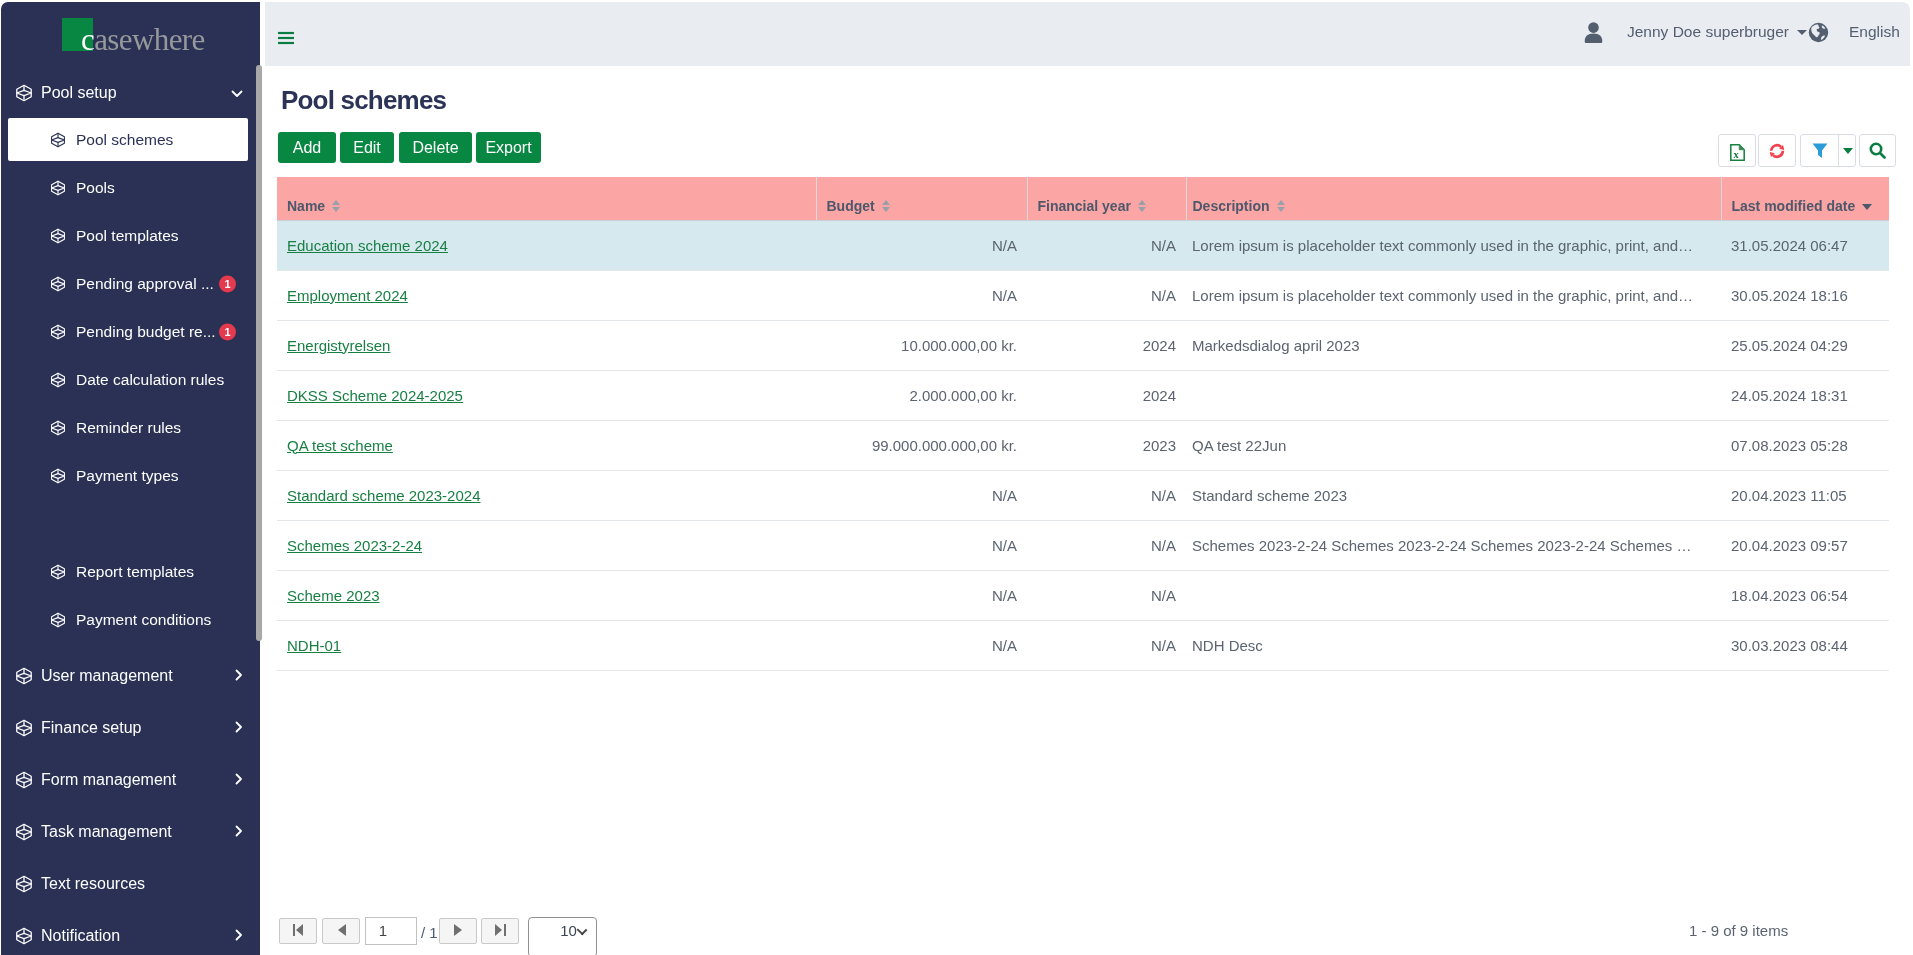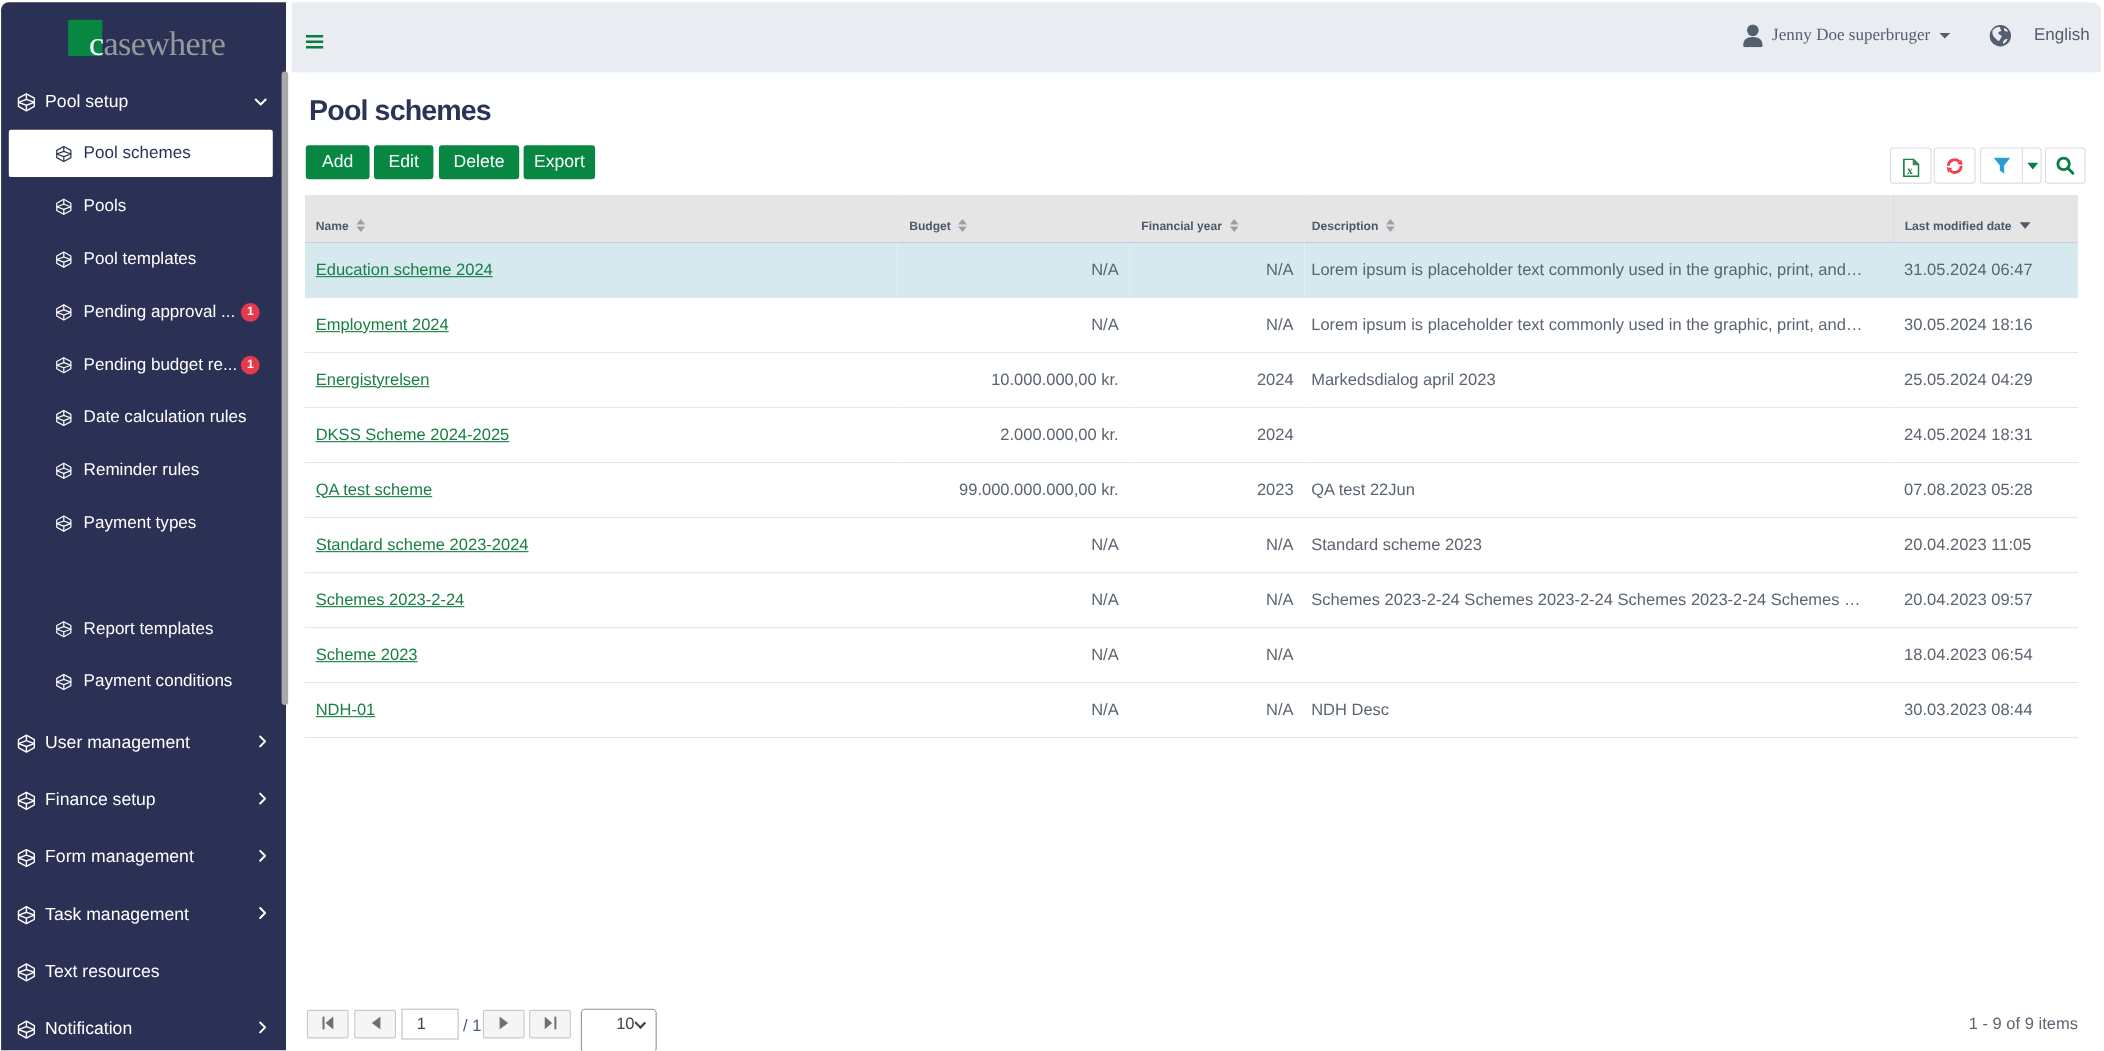--- a/index.html
+++ b/index.html
@@ -44,21 +44,21 @@
 #content { position:absolute; left:265px; top:66px; width:1645px; height:889px; background:#fff; }
 h1 { position:absolute; left:281px; top:85px; font-size:26px; font-weight:bold; color:#2b3357; letter-spacing:-0.8px; }
 .gbtn { position:absolute; top:132px; height:31px; background:#088742; color:#fff;
   font-size:16px; text-align:center; line-height:31px; border-radius:3px; }
 .ibox { position:absolute; top:134px; height:33px; background:#fff;
   border:1px solid #d9dde2; border-radius:3px; }
 
 
 #grid { position:absolute; left:277px; top:177px; width:1612px; }
 table { border-collapse:collapse; table-layout:fixed; width:1612px; }
-th { background:#e5e5e5; height:43px; font-size:11px; font-weight:bold; color:#4d586b;
+th { background:#fca5a5; height:43px; font-size:14px; font-weight:bold; color:#4d586b;
   text-align:left; padding:16px 8px 0 10px; border-bottom:1px solid #c9cfd7; border-right:1px solid #d6dade;
   white-space:nowrap; overflow:hidden; }
 th:last-child { border-right:none; }
 td { height:47.63px; font-size:15px; color:#5b6470; padding:16px 10px;
   border-bottom:1px solid #e4e7ea; white-space:nowrap; overflow:hidden; }
 tr.sel td { background:#d5e9ee; }
 td a { color:#187f43; }
 td.num, th.num { text-align:right; }
 td.ell { text-overflow:ellipsis; padding-left:6px; }
 th.desc { padding-left:6px; }
@@ -78,21 +78,21 @@
 #pginput { position:absolute; left:365px; top:917px; width:52px; height:28px;
   border:1px solid #c2c2c2; background:#fff; text-align:center; font-size:15px; color:#444;
   line-height:26px; padding-right:16px; }
 #pgof { position:absolute; left:421px; top:924px; font-size:15px; color:#4b5d77; }
 #pgsel { position:absolute; left:528px; top:917px; width:69px; height:40px;
   border:1px solid #919191; border-radius:4px; background:#fff; font-size:15px; color:#3c4652;
   line-height:25px; padding-left:12px;text-align:center; }
 #pgsel .scaret { position:absolute; right:10px; top:10px; width:8px; height:8px;
   border-right:2px solid #444; border-bottom:2px solid #444; transform:rotate(45deg) scale(1,0.9);
   transform-origin:center; margin-top:-2px; }
-#items { position:absolute; left:1689px; top:922px; width:200px; text-align:right;
+#items { position:absolute; left:1689px; top:922px; width:200px; text-align:left;
   font-size:15px; color:#5b6470; }
 </style>
 </head>
 <body>
 <div id="page">
   <div id="sidebar">
     <div id="logo">
         <div class="sq"></div>
         <div class="txt">c<span>asewhere</span></div>
       </div>
@@ -266,21 +266,21 @@
             <line x1="0" y1="7" x2="16" y2="7"></line>
             <line x1="0" y1="12" x2="16" y2="12"></line>
           </g>
         </svg></span>
   </div>
   <div class="hdrgroup" style="left:1584px;">
     <svg width="19" height="21" viewBox="0 0 19 21" fill="#535e6f">
         <circle cx="9.5" cy="5.6" r="5.3"></circle>
         <path d="M2.2 21 C1.4 21 0.7 20.3 0.7 19.4 C0.7 14.6 3.6 11.6 9.5 11.6 C15.4 11.6 18.3 14.6 18.3 19.4 C18.3 20.3 17.6 21 16.8 21 Z"></path>
       </svg>
-    <span style="margin-left:8px;font-family:Liberation Serif, serif;">Jenny Doe superbruger</span>
+    <span style="margin-left:24px;">Jenny Doe superbruger</span>
       <span class="caret"></span>
   </div>
   <div class="hdrgroup" style="left:1808px;gap:12px;">
     <svg width="21" height="21" viewBox="0 0 21 21">
         <circle cx="10.5" cy="10.5" r="9.7" fill="#535e6f"></circle>
         <g fill="#e9edf2">
           <path d="M3.4 5.8 C4.8 3.4 7.9 2 10 2.6 C10.9 3.5 10.1 4.3 11 5 C11.9 5.6 11.2 6.6 10.1 6.7 C8.6 6.8 8.1 7.8 9.1 9 C10.2 10.3 11.5 9.7 11.7 11 C11.9 12.4 10.4 13 9.9 14.4 C9.5 15.6 8 15.4 7.3 14.2 C6.5 12.8 5.1 12.4 4.2 10.9 C3.3 9.4 3.1 7.4 3.4 5.8 Z"></path>
           <path d="M14.2 3.4 C15.6 4 16.8 5.2 17.4 6.5 C16.3 7.2 14.8 6.7 14.1 5.6 C13.6 4.7 13.7 3.8 14.2 3.4 Z"></path>
           <path d="M13.2 17.9 C14.9 17 16.4 15.4 17.1 13.7 C16 13.2 14.4 13.8 13.6 15 C12.9 16 12.7 17.2 13.2 17.9 Z"></path>
         </g>

